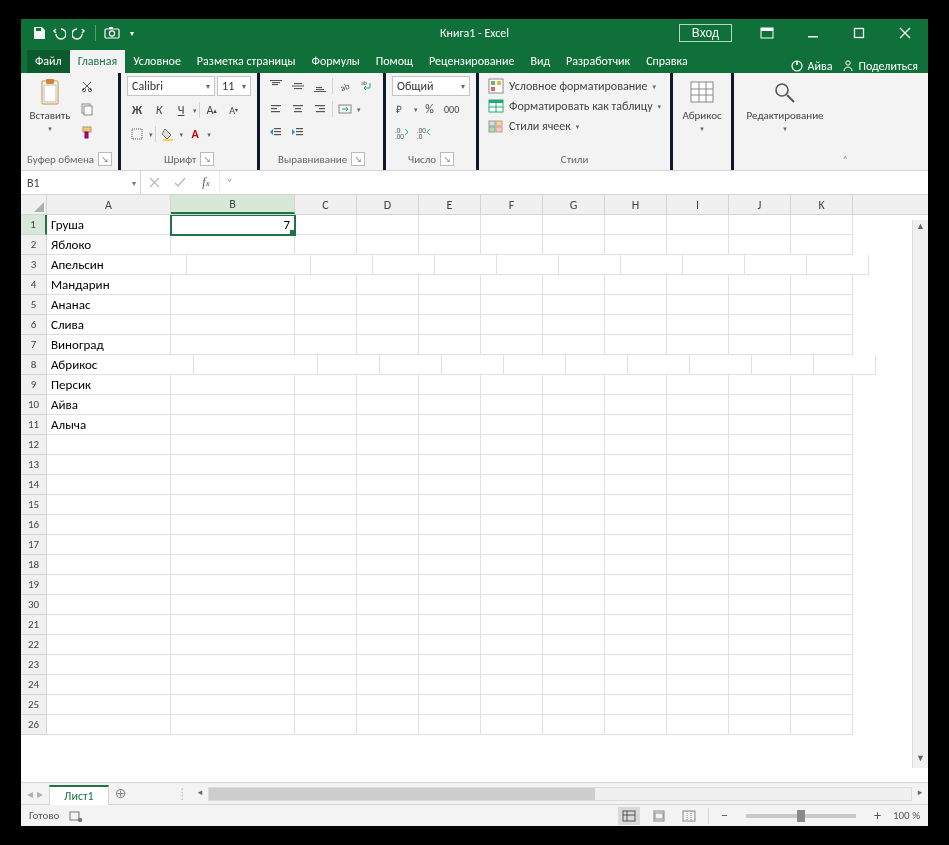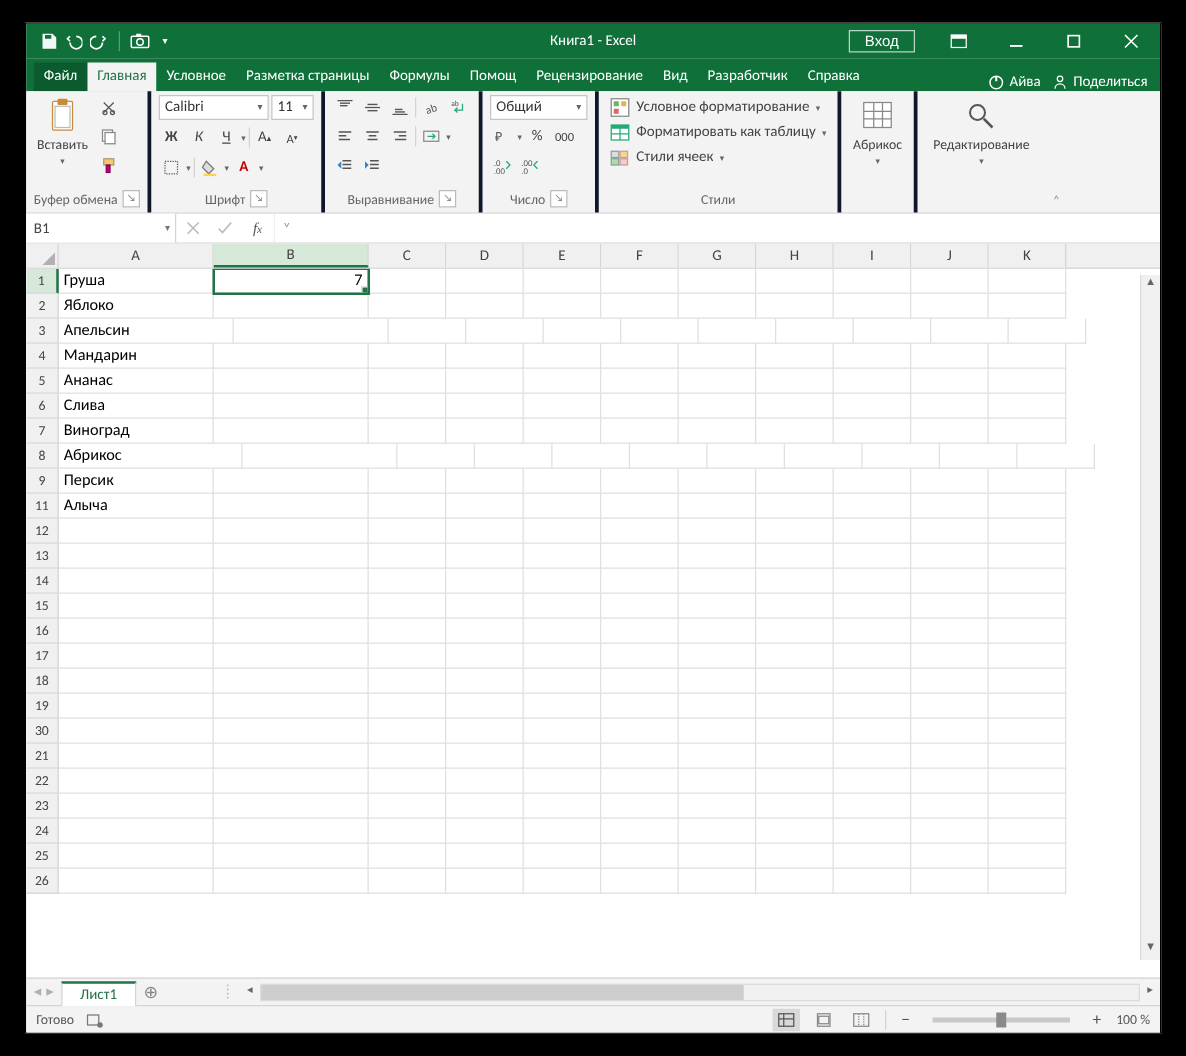--- a/index.html
+++ b/index.html
@@ -755,20 +755,34 @@
           <div class="cell" style="width: 62px;"></div>
           <div class="cell" style="width: 62px;"></div>
           <div class="cell" style="width: 62px;"></div>
           <div class="cell" style="width: 62px;"></div>
           <div class="cell" style="width: 62px;"></div>
           <div class="cell" style="width: 62px;"></div>
           <div class="cell" style="width: 62px;"></div>
           <div class="cell" style="width: 62px;"></div>
         </div>
         <div class="grow">
+          <div class="row-h">10</div>
+          <div class="cell" style="width: 124px;">Айва</div>
+          <div class="cell" style="width: 124px;"></div>
+          <div class="cell" style="width: 62px;"></div>
+          <div class="cell" style="width: 62px;"></div>
+          <div class="cell" style="width: 62px;"></div>
+          <div class="cell" style="width: 62px;"></div>
+          <div class="cell" style="width: 62px;"></div>
+          <div class="cell" style="width: 62px;"></div>
+          <div class="cell" style="width: 62px;"></div>
+          <div class="cell" style="width: 62px;"></div>
+          <div class="cell" style="width: 62px;"></div>
+        </div>
+        <div class="grow">
           <div class="row-h">11</div>
           <div class="cell" style="width: 124px;">Алыча</div>
           <div class="cell" style="width: 124px;"></div>
           <div class="cell" style="width: 62px;"></div>
           <div class="cell" style="width: 62px;"></div>
           <div class="cell" style="width: 62px;"></div>
           <div class="cell" style="width: 62px;"></div>
           <div class="cell" style="width: 62px;"></div>
           <div class="cell" style="width: 62px;"></div>
           <div class="cell" style="width: 62px;"></div>

